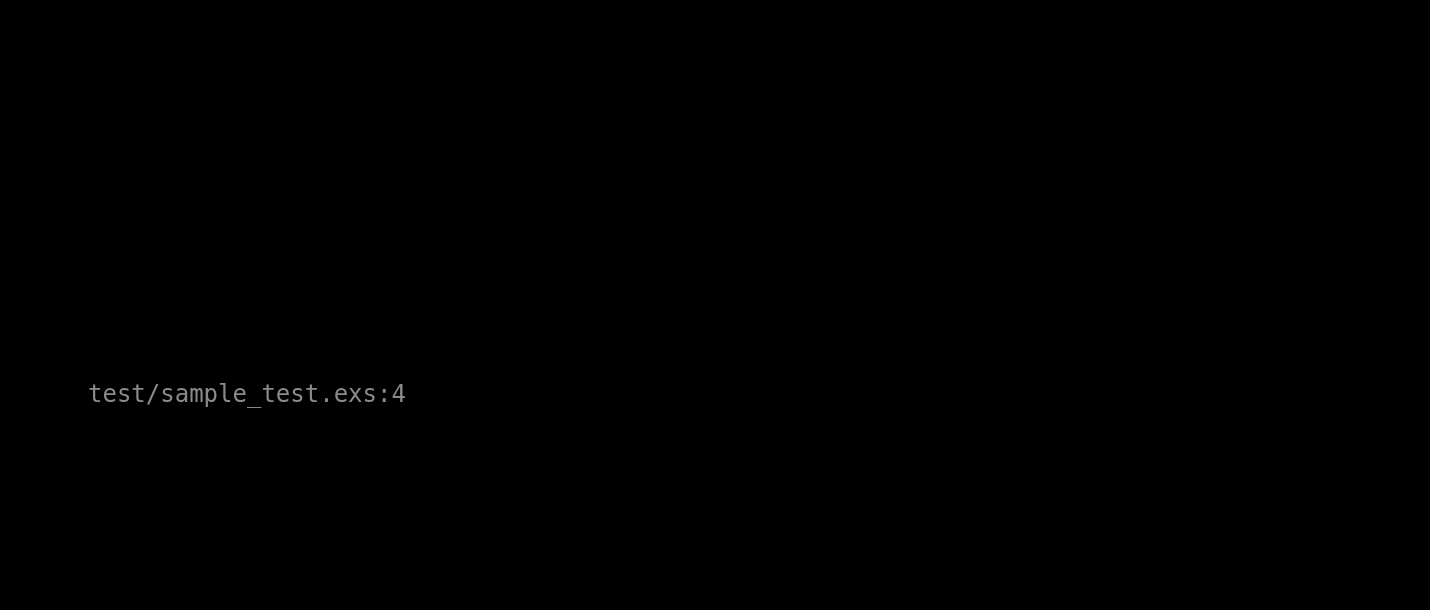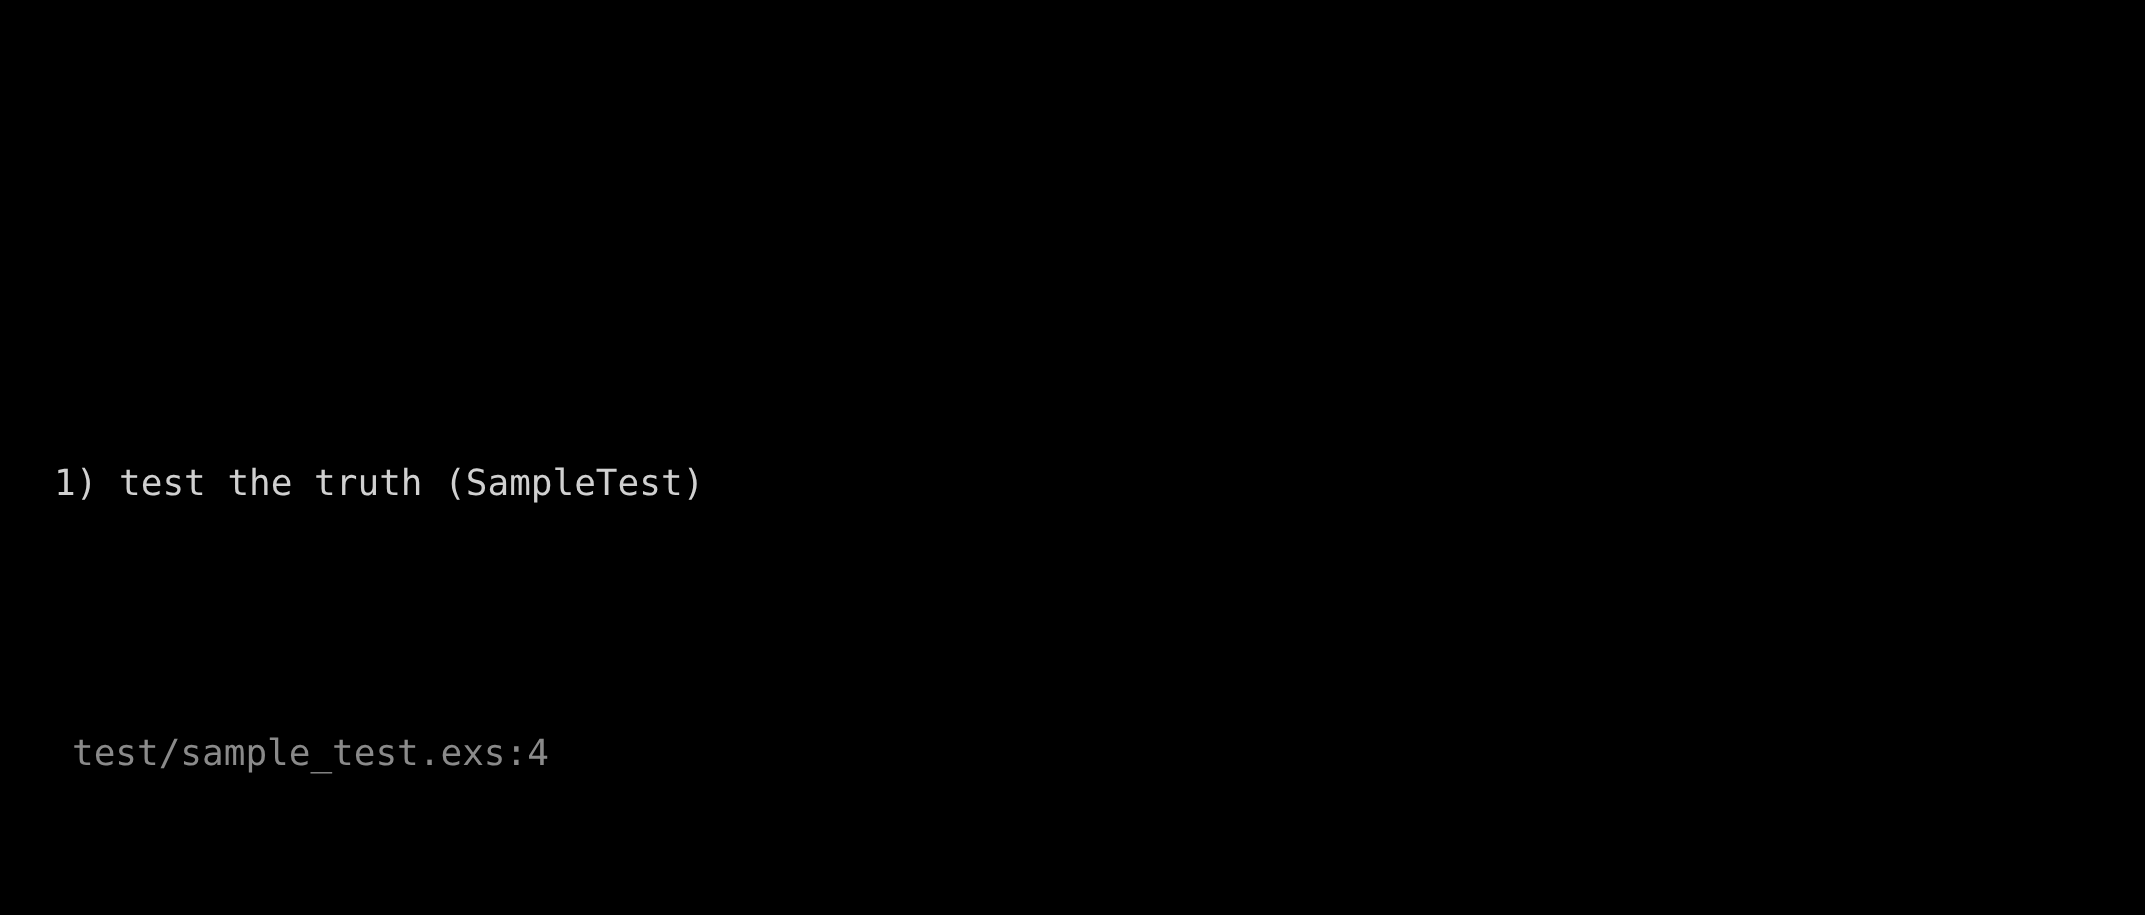--- a/index.html
+++ b/index.html
@@ -17,34 +17,33 @@
     color: #d0d0d0;
     white-space: pre;
   }
   .terminal {
     padding: 16px 0 0 0;
   }
   .line {
     white-space: pre;
   }
   .indent-1 { padding-left: 36px; }
-  .indent-2 { padding-left: 48px; }
+  .indent-2 { padding-left: 88px; }
 
   .c-gray   { color: #8a8a8a; }
   .c-white  { color: #d0d0d0; } 
 </style>
 </head>
 <body>
 
 
 
 <div class="terminal">
 
   
-  <div class="line indent-1"><span class="c-white">1) </span><span class="c-white">test the truth (SampleTest)</span></div>
 
   
   <div class="line indent-2 c-gray">test/sample_test.exs:4</div>
 
   
   
 
   
   
 

